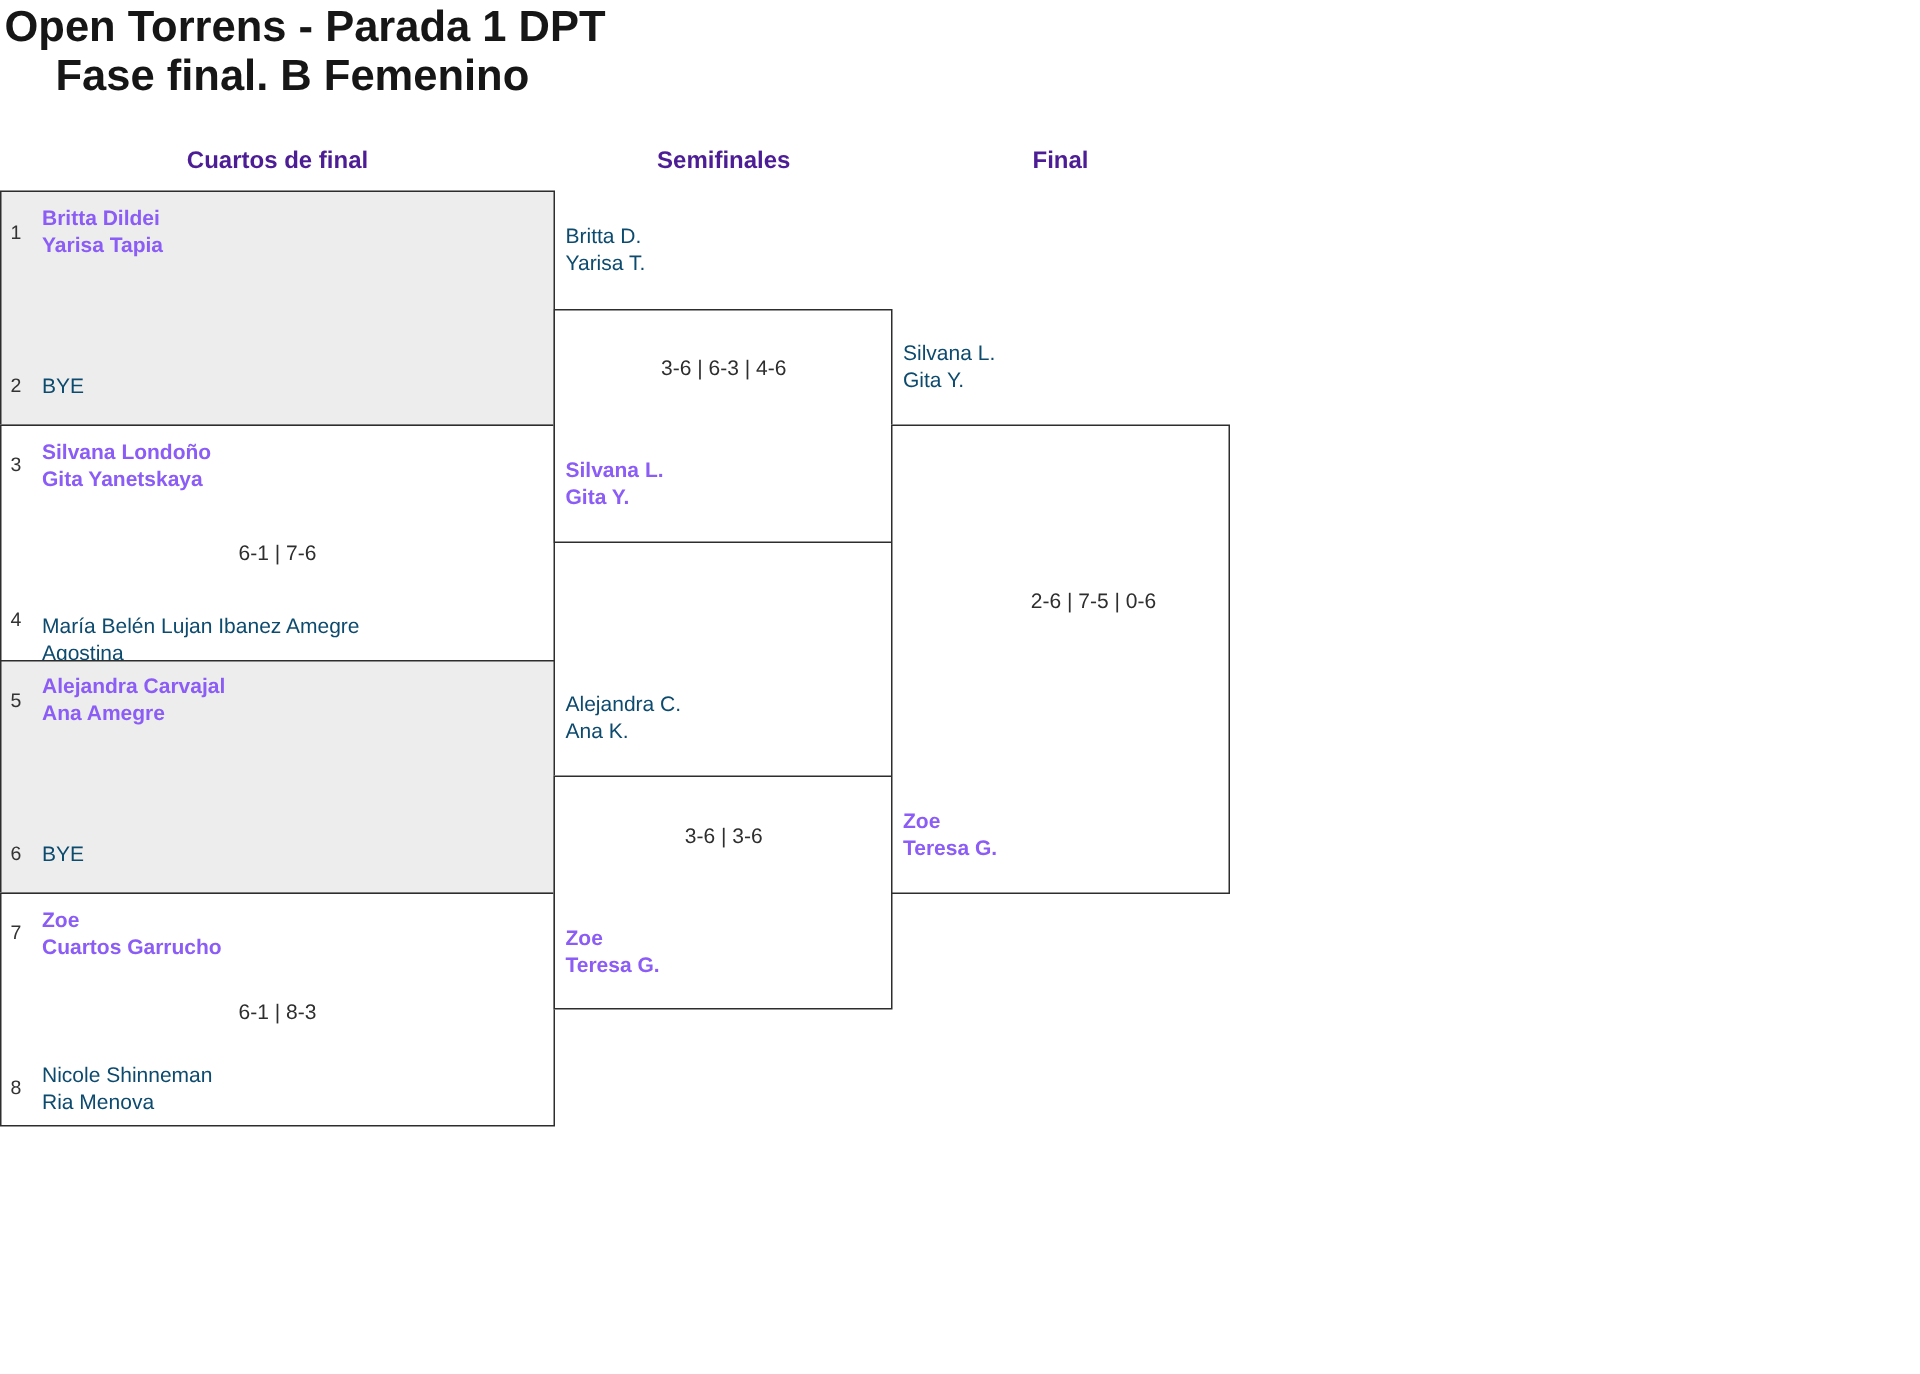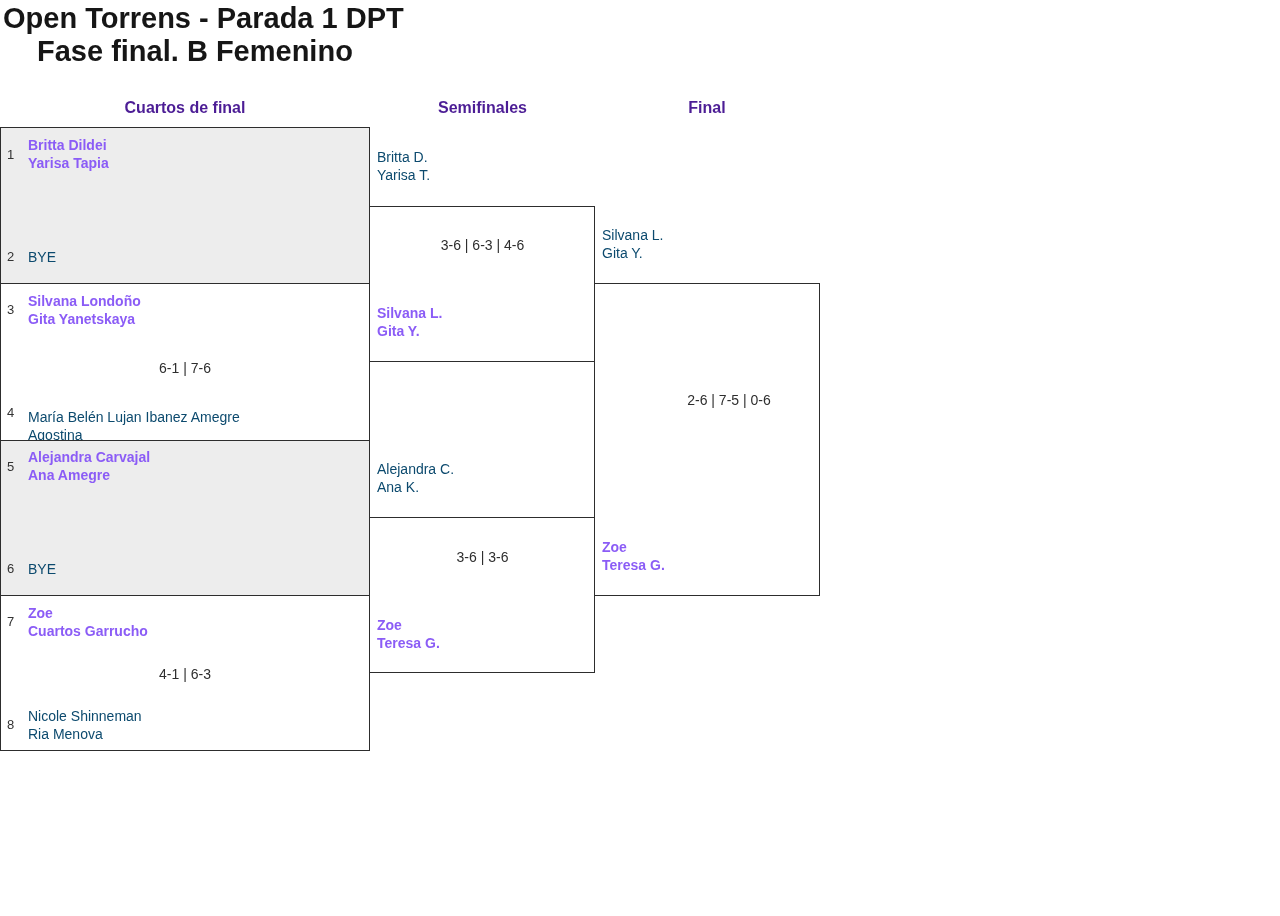--- a/index.html
+++ b/index.html
@@ -95,21 +95,21 @@
     </div>
   </section>
 
   <section>
     <div class="box" style="left:0;top:595px;width:370px;height:156px;"></div>
     <div class="seed" style="left:7px;top:613px;">7</div>
     <div class="team winner" style="left:28px;top:604px;">
       <div>Zoe</div>
       <div>Cuartos Garrucho</div>
     </div>
-    <div class="score" style="left:0;top:666px;width:370px;">4-1 | 6-3</div>
+    <div class="score" style="left:0;top:666px;width:370px;">6-1 | 8-3</div>
     <div class="seed" style="left:7px;top:716px;">8</div>
     <div class="team" style="left:28px;top:707px;">
       <div>Nicole Shinneman</div>
       <div>Ria Menova</div>
     </div>
   </section>
 
   <section>
     <div class="box" style="left:369px;top:206px;width:226px;height:156px;"></div>
     <div class="team" style="left:377px;top:148px;">

